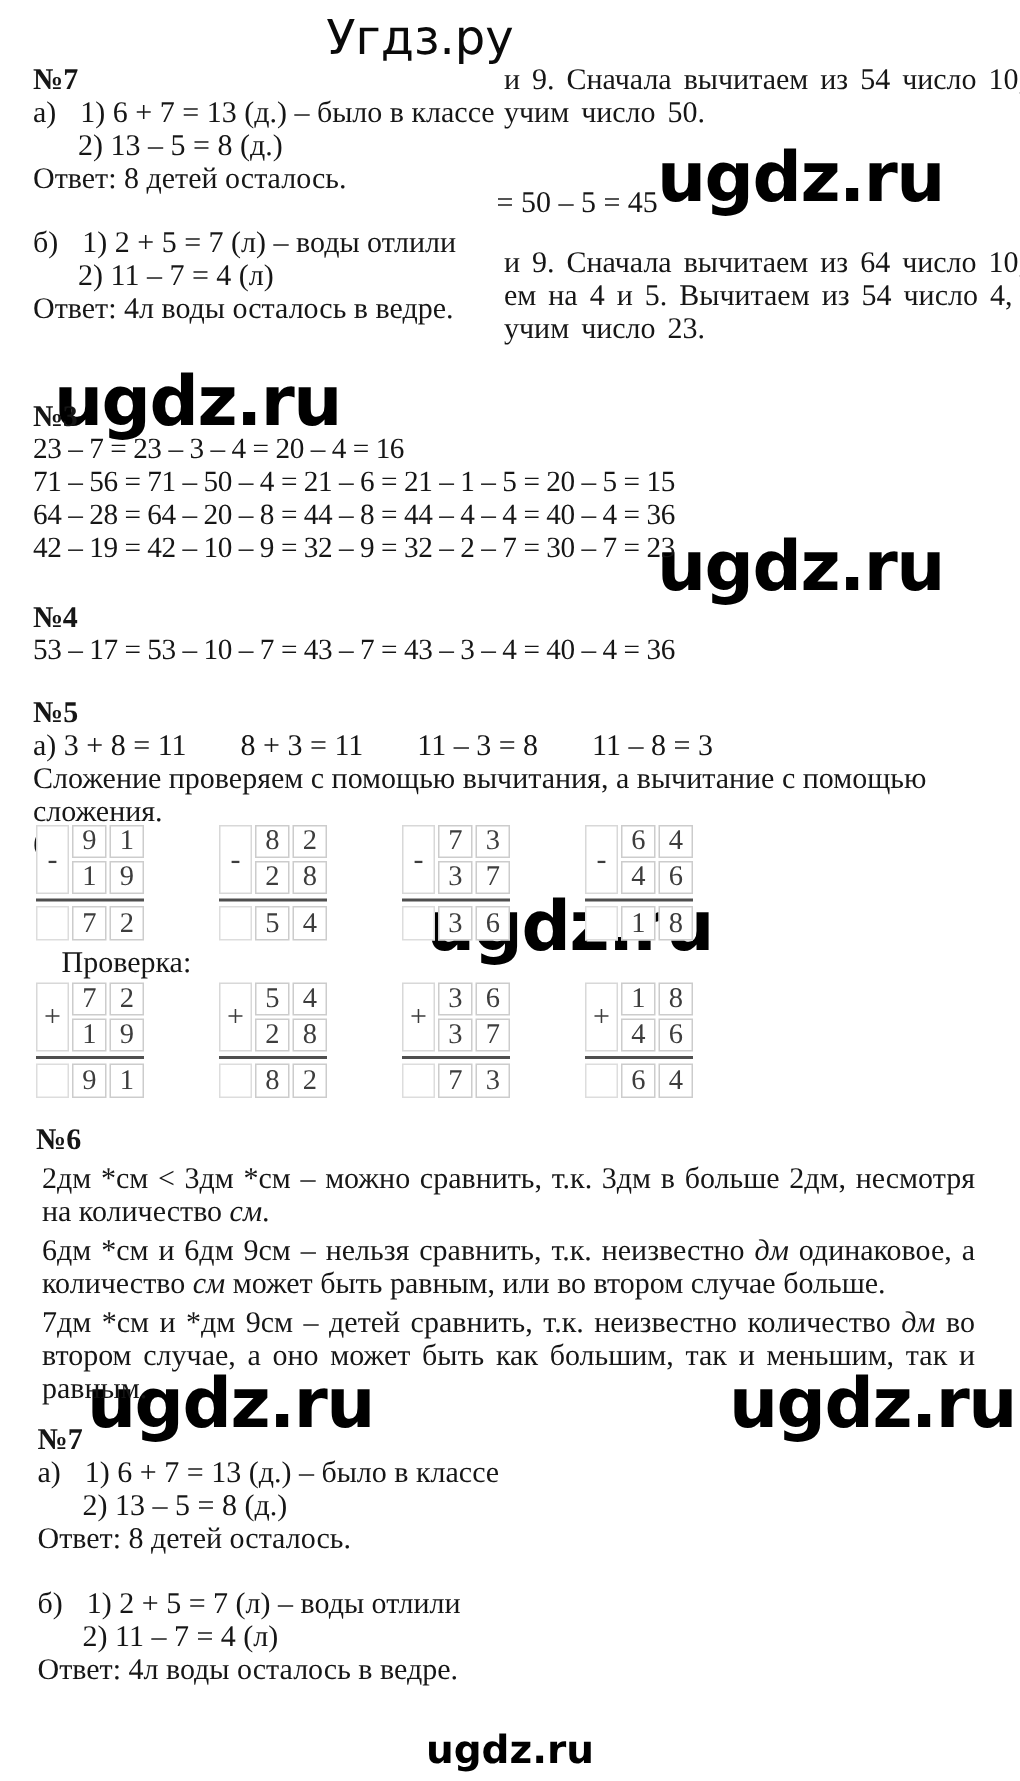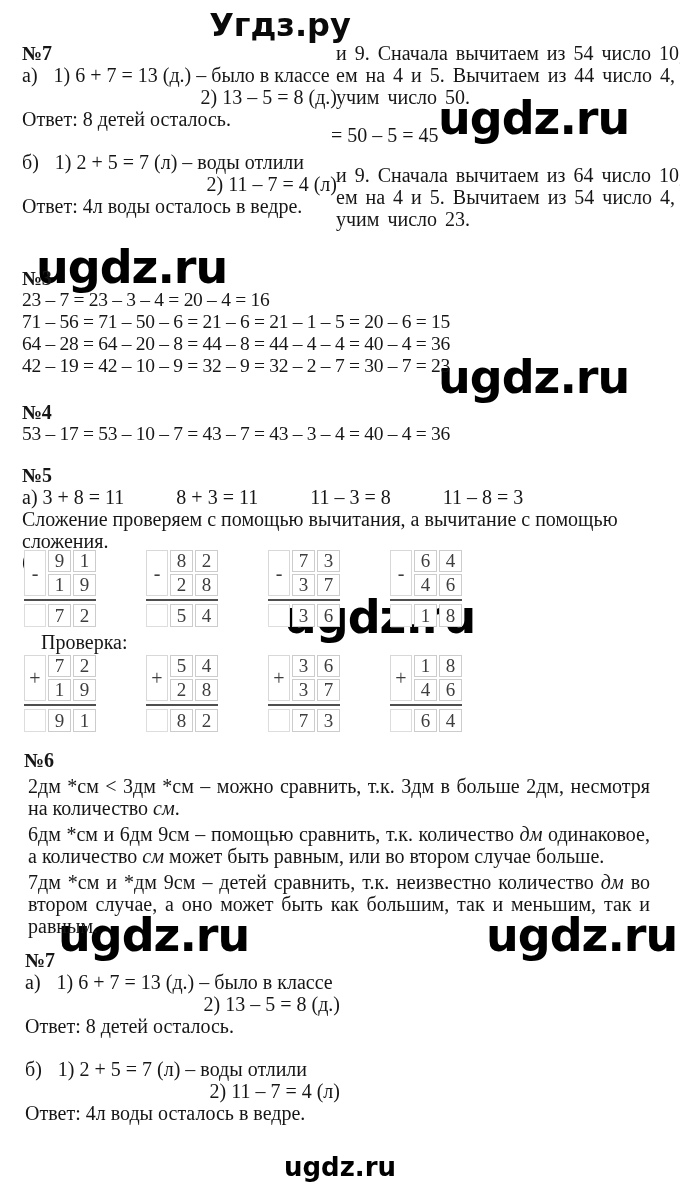--- a/index.html
+++ b/index.html
@@ -1,31 +1,31 @@
 <!DOCTYPE html>
 <html><head>
 <meta charset="utf-8">
 <style>
   html,body{margin:0;padding:0;background:#888;}
   #page{position:relative;width:680px;height:1187px;background:#ffffff;overflow:hidden;
         font-family:"Liberation Serif",serif;color:#161616;}
   .abs{position:absolute;}
   .hdr{position:absolute;left:0;top:6px;width:560px;text-align:center;
-       font-family:"DejaVu Sans",sans-serif;font-weight:bold;font-size:32px;color:#0a0a0a;}
+       font-family:"DejaVu Sans",sans-serif;font-weight:normal;font-size:32px;color:#0a0a0a;}
   .wm{position:absolute;font-family:"DejaVu Sans",sans-serif;font-weight:bold;
       font-size:46px;line-height:1;color:#000;letter-spacing:-1px;white-space:nowrap;}
   .body20{font-size:20px;line-height:22px;}
   .tlabel{font-weight:bold;font-size:20px;line-height:22px;}
   .row{display:flex;}
   .sub{margin-right:16px;}
-  .l2{padding-left:30px;text-align:right;}
+  .l2{padding-left:30px;}
   .grp{margin-top:21px;}
   .rcol div{white-space:nowrap;word-spacing:3px;}
   .eqs{font-size:19.5px;line-height:22px;letter-spacing:-0.3px;white-space:nowrap;}
-  .items{display:flex;gap:52px;white-space:nowrap;}
+  .items{display:flex;gap:36px;white-space:nowrap;}
   .just{text-align:justify;margin:4px;}
   .it{font-style:italic;}
   .ctable{position:absolute;display:grid;grid-template-columns:22px 23px 23px;
           grid-template-rows:22px 22px 4px 23px;gap:2px;}
   .ctable .cell{border:1px solid #cccccc;display:flex;align-items:center;justify-content:center;
           font-size:19px;color:#3d3d3d;background:#fff;}
   .ctable .sign{grid-row:1/3;grid-column:1;border-color:#d8d8d8;font-size:20px;}
   .ctable .empty{border-color:#dddddd;}
   .ctable .rule{grid-column:1/4;height:2.5px;background:#4f4f4f;align-self:center;}
   .ftr{position:absolute;left:0;top:1152px;width:680px;text-align:center;
@@ -56,34 +56,33 @@
     <div class="row grp">
       <span class="sub">б)</span>
       <span>1) 2 + 5 = 7 (л) – воды отлили</span>
     </div>
     <div class="l2">2) 11 – 7 = 4 (л)</div>
     <div>Ответ: 4л воды осталось в ведре.</div>
   </section>
 
   <section class="abs body20 rcol" style="left:336px;top:42px;width:344px;">
     <div>и 9. Сначала вычитаем из 54 число 10,</div>
-    <div>ем на 4 и 5. Вычитаем из 44 число 4,</div>
     <div>учим число 50.</div>
   </section>
   <div class="abs body20" style="left:331px;top:124px;">= 50 – 5 = 45</div>
   <section class="abs body20 rcol" style="left:336px;top:164px;width:344px;">
     <div>и 9. Сначала вычитаем из 64 число 10,</div>
     <div>ем на 4 и 5. Вычитаем из 54 число 4,</div>
     <div>учим число 23.</div>
   </section>
 
   <section class="abs eqs" style="left:22px;top:267px;">
     <div class="tlabel">№3</div>
     <div>23 – 7 = 23 – 3 – 4 = 20 – 4 = 16</div>
-    <div>71 – 56 = 71 – 50 – 6 = 21 – 6 = 21 – 1 – 5 = 20 – 6 = 15</div>
+    <div>71 – 56 = 71 – 50 – 4 = 21 – 6 = 21 – 1 – 5 = 20 – 5 = 15</div>
     <div>64 – 28 = 64 – 20 – 8 = 44 – 8 = 44 – 4 – 4 = 40 – 4 = 36</div>
     <div>42 – 19 = 42 – 10 – 9 = 32 – 9 = 32 – 2 – 7 = 30 – 7 = 23</div>
   </section>
 
   <section class="abs eqs" style="left:22px;top:401px;">
     <div class="tlabel">№4</div>
     <div>53 – 17 = 53 – 10 – 7 = 43 – 7 = 43 – 3 – 4 = 40 – 4 = 36</div>
   </section>
 
   <section class="abs body20" style="left:22px;top:464px;width:640px;">
@@ -186,21 +185,21 @@
     <div class="cell">6</div>
     <div class="rule"></div>
     <div class="cell empty"></div>
     <div class="cell">6</div>
     <div class="cell">4</div>
   </div>
 
   <section class="abs body20" style="left:24px;top:749px;width:630px;">
     <div class="tlabel">№6</div>
     <p class="just"><span>2дм *см &lt; 3дм *см – можно сравнить, т.к. 3дм в больше 2дм, несмотря на количество </span><span class="it">см</span><span>.</span></p>
-    <p class="just"><span>6дм *см и 6дм 9см – помощью сравнить, т.к. количество </span><span class="it">дм</span><span> одинаковое, а количество </span><span class="it">см</span><span> может быть равным, или во втором случае больше.</span></p>
+    <p class="just"><span>6дм *см и 6дм 9см – нельзя сравнить, т.к. неизвестно </span><span class="it">дм</span><span> одинаковое, а количество </span><span class="it">см</span><span> может быть равным, или во втором случае больше.</span></p>
     <p class="just"><span>7дм *см и *дм 9см – детей сравнить, т.к. неизвестно количество </span><span class="it">дм</span><span> во втором случае, а оно может быть как большим, так и меньшим, так и равным.</span></p>
   </section>
 
   <section class="abs body20" style="left:25px;top:949px;width:315px;">
     <div class="tlabel">№7</div>
     <div class="row">
       <span class="sub">а)</span>
       <span>1) 6 + 7 = 13 (д.) – было в классе</span>
     </div>
     <div class="l2">2) 13 – 5 = 8 (д.)</div>

